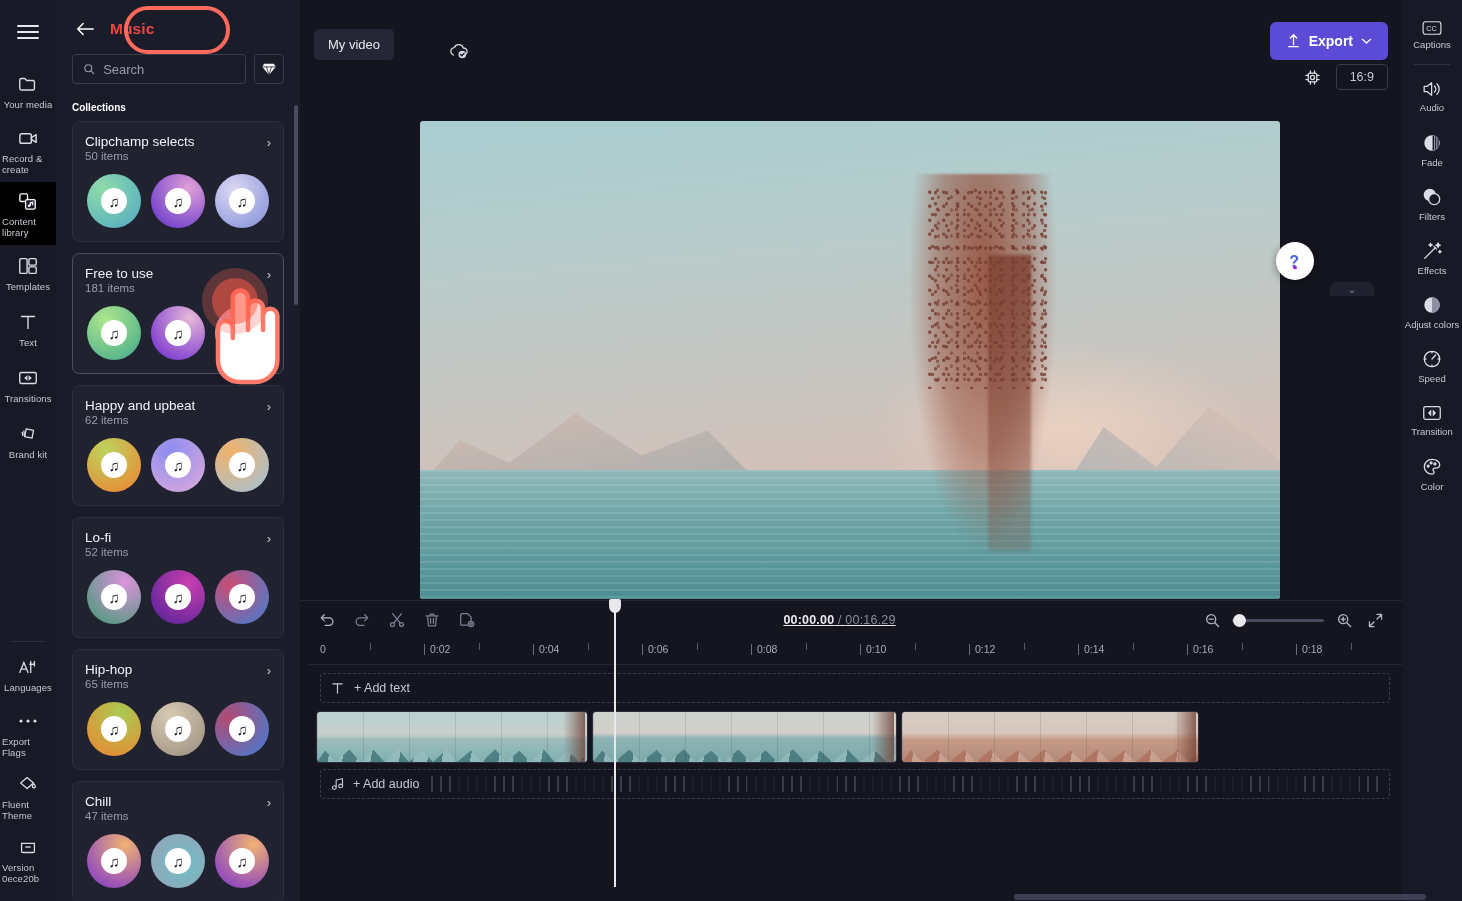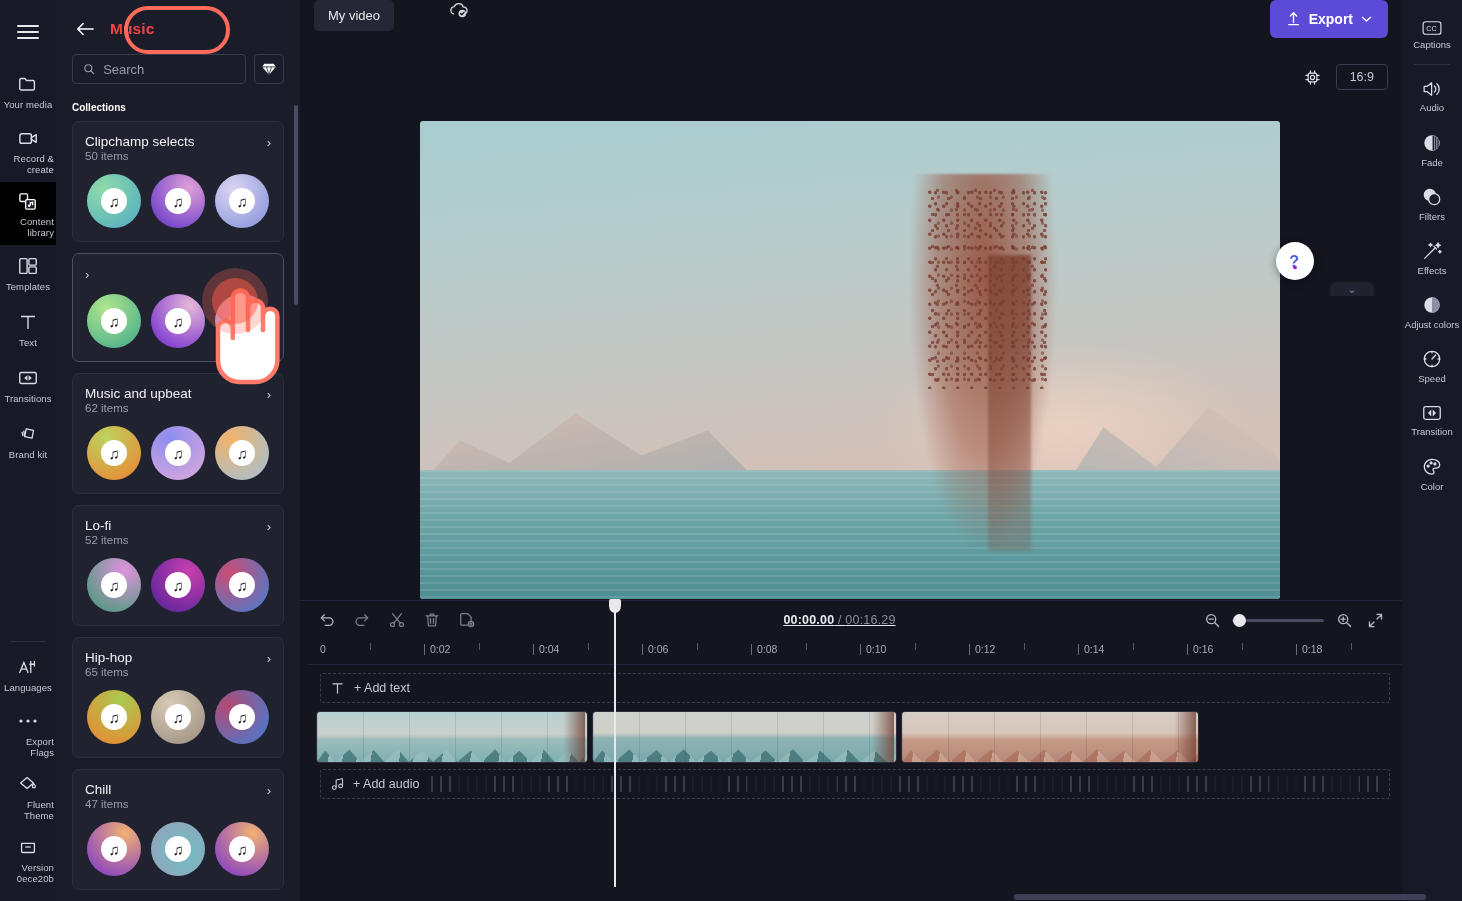--- a/index.html
+++ b/index.html
@@ -26,21 +26,21 @@
     width: 56px; min-height: 56px;
     display: flex; flex-direction: column; align-items: center; justify-content: center;
     gap: 3px; cursor: pointer; padding: 7px 2px; position: relative;
   }
   .rail-item.active { background: #000000; }
   .rail-item.active::before {
     content:''; position:absolute; left:0; top:8px; bottom:8px; width:2.5px;
     background:#7b68ee; border-radius:0 2px 2px 0; display:none;
   }
   .rail-label {
-    font-size: 9.5px; line-height: 11px; color: #c8c8d4; text-align: right;
+    font-size: 9.5px; line-height: 11px; color: #c8c8d4; text-align: left;
     letter-spacing: .1px;
   }
   .rail-ico { width: 24px; height: 24px; display:flex; align-items:center; justify-content:center; }
   .rail-spacer { flex: 1; }
   .rail-divider { width: 34px; height: 1px; background: #2d2e40; margin: 4px 0; }
 
   
   .panel {
     width: 244px; height: 901px; background: #1b1c29;
     flex-shrink: 0; position: relative; overflow: hidden;
@@ -106,21 +106,21 @@
     position:absolute; left: 6px; top: 6px; width: 66px; height: 66px; border-radius: 50%;
     background: rgba(255,107,91,.28);
   }
   .hand-ripple2 {
     position:absolute; left: 16px; top: 16px; width: 46px; height: 46px; border-radius: 50%;
     background: rgba(255,90,70,.5);
   }
 
   
   .main { flex: 1; height: 901px; display:flex; flex-direction:column; position:relative; background:#14151f;}
-  .topbar { height: 60px; display:flex; align-items:flex-start; padding: 0 14px; flex-shrink:0;gap:44px; }
+  .topbar { height: 60px; display:flex; align-items:flex-end; padding: 0 14px; flex-shrink:0;gap:44px; }
   .chip {
     background: #262736; border-radius: 5px; padding: 8px 14px; font-size: 13px;
     color: #e8e8ed; cursor: pointer;
   }
   .cloud-ico { margin-left: 10px; display:flex; align-items:center; cursor:pointer;}
   .top-spacer { flex:1; }
   .export-btn {
     background: #5b4bd6; color:#fff; border-radius: 6px; height: 38px;
     display:flex; align-items:center; gap: 8px; padding: 0 16px; font-size: 14px;
     font-weight: 600; cursor:pointer;
@@ -445,39 +445,43 @@
               <div class="inner">♫</div>
             </div>
           <div class="thumb" style="background:radial-gradient(circle at 35% 30%, #dcd6f2, #7f8fd8)">
               <div class="inner">♫</div>
             </div>
         </div>
       </div>
 
       <div class="card sel">
         <div class="card-head">
+          <div class="card-texts">
+            <div class="card-title">Free to use</div>
+            <div class="card-sub">181 items</div>
+          </div>
           <div class="chev">›</div>
         </div>
         <div class="thumbs">
           <div class="thumb" style="background:radial-gradient(circle at 35% 25%, #aee68c, #3fa88c)">
               <div class="inner">♫</div>
             </div>
           <div class="thumb" style="background:radial-gradient(circle at 72% 22%, #e6b8d8, #6a23cf)">
               <div class="inner">♫</div>
             </div>
           <div class="thumb" style="background:radial-gradient(circle at 40% 28%, #e0b6d4, #8f7fd0)">
               <div class="inner">♫</div>
             </div>
         </div>
       </div>
 
       <div class="card">
         <div class="card-head">
           <div class="card-texts">
-            <div class="card-title">Music and upbeat</div>
+            <div class="card-title">Happy and upbeat</div>
             <div class="card-sub">62 items</div>
           </div>
           <div class="chev">›</div>
         </div>
         <div class="thumbs">
           <div class="thumb" style="background:radial-gradient(circle at 35% 22%, #bcd45e, #ef8030)">
               <div class="inner">♫</div>
             </div>
           <div class="thumb" style="background:radial-gradient(circle at 35% 22%, #8c8df0, #dfaada)">
               <div class="inner">♫</div>

